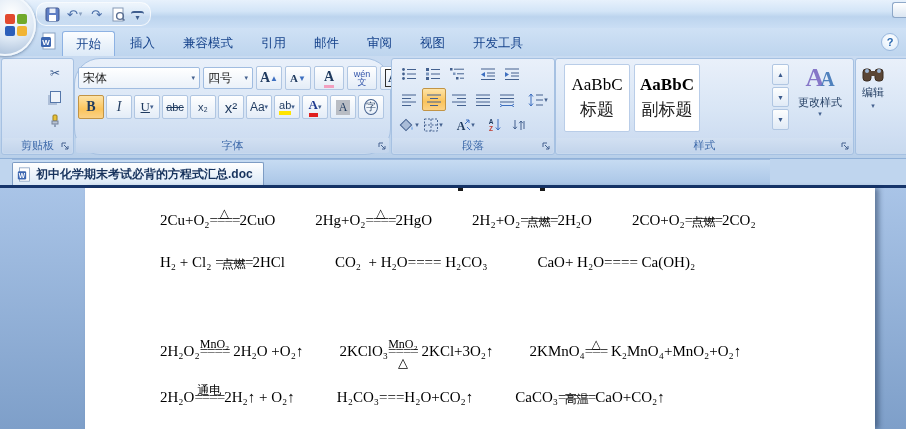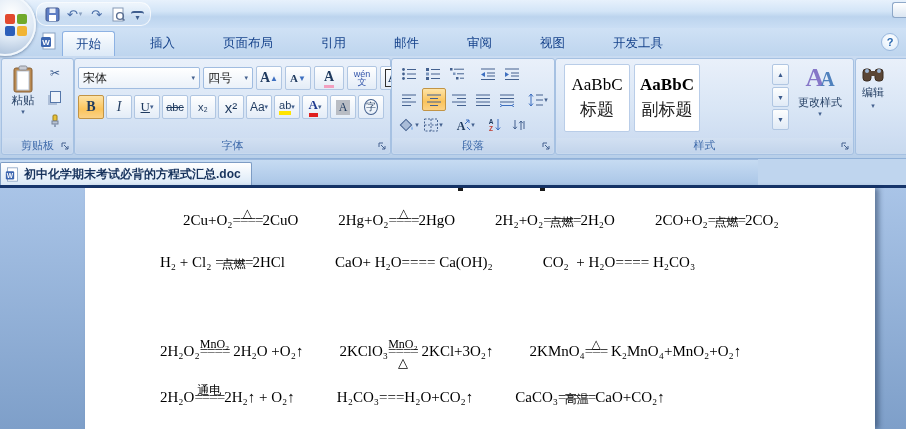--- a/index.html
+++ b/index.html
@@ -24,21 +24,21 @@
     background:linear-gradient(#ffffff,#dbe6f2);}
   
   .office-orb{position:absolute;left:-26px;top:-6px;width:62px;height:62px;border-radius:50%;
     background:radial-gradient(circle at 60% 32%,#ffffff,#dde8f4 45%,#b6c9e0 70%,#8fa9c9 100%);
     box-shadow:0 1px 3px rgba(40,70,110,.5), inset 0 0 0 2px #f2f7fc;z-index:6;}
   .orb-logo{position:absolute;left:30px;top:19px;width:24px;height:24px;}
   
   .tabrow{position:absolute;left:0;top:28px;width:906px;height:28px;
     background:linear-gradient(#cfe1f5,#bed5ee);}
   .word-mini{position:absolute;left:40px;top:4px;width:18px;height:18px;}
-  .tabs{position:absolute;left:62px;top:3px;display:flex;height:25px;gap:20px;}
+  .tabs{position:absolute;left:62px;top:3px;display:flex;height:25px;}
   .rtab{padding:4px 13px 0 13px;font-size:12.5px;color:#15428b;margin-right:2px;
     border-radius:3px 3px 0 0;}
   .rtab.active{background:linear-gradient(#fbfdff,#edf4fb 45%,#dce9f7);
     border:1px solid #8db2e3;border-bottom:none;color:#15428b;}
   .help{position:absolute;right:7px;top:5px;width:16px;height:16px;border-radius:50%;
     background:radial-gradient(circle at 50% 35%,#ffffff,#dcebfa);
     border:1px solid #9ab8dd;color:#2566b0;font-weight:bold;font-size:11px;
     display:flex;align-items:center;justify-content:center;}
   
   .ribbon{position:absolute;left:0;top:56px;width:906px;height:102px;
@@ -60,21 +60,21 @@
   
   .g-clip{left:1px;width:71px;}
   .paste{position:absolute;left:4px;top:4px;width:34px;height:72px;display:flex;
     flex-direction:column;align-items:center;border-radius:3px;font-size:11.5px;color:#1f3a5f;}
   .paste svg{margin-top:2px;}
   .clip-col{position:absolute;left:42px;top:4px;display:flex;flex-direction:column;gap:4px;}
   .clip-col .sbtn{width:22px;height:20px;font-size:12px;}
   .copy-shape{width:9px;height:10px;border:1px solid #5577aa;background:#eef3fa;
     box-shadow:-3px 3px 0 -1px #aebfd8;}
   
-  .g-font{left:74px;width:315px;}
+  .g-font{left:74px;width:315px;border-radius:26px;}
   .frow1{position:absolute;left:3px;top:7px;display:flex;align-items:center;gap:3px;}
   .frow2{position:absolute;left:3px;top:36px;display:flex;align-items:center;gap:2px;}
   .combo{height:20px;background:linear-gradient(#ffffff,#eaf1f9);border:1px solid #a0bce0;
     border-radius:2px;font-size:12px;color:#222;display:flex;align-items:center;
     justify-content:space-between;padding:0 4px;}
   .combo .dd{margin-left:4px;}
   .fbtn{height:22px;min-width:20px;font-size:12px;padding:0 2px;}
   .fbtn.wide{min-width:24px;}
   .glyph-b{font-weight:bold;font-family:"Liberation Serif",serif;font-size:14px;}
   .glyph-i{font-style:italic;font-family:"Liberation Serif",serif;font-size:14px;}
@@ -112,39 +112,39 @@
   .chgstyle{position:absolute;left:237px;top:4px;width:54px;height:74px;display:flex;
     flex-direction:column;align-items:center;font-size:11px;color:#1f3a5f;}
   .aa-icon{font-family:"Liberation Serif",serif;font-weight:bold;line-height:30px;height:32px;}
   .aa1{font-size:26px;color:#8677c8;}
   .aa2{font-size:20px;color:#4f81bd;margin-left:-4px;}
   
   .g-edit{left:855px;width:60px;}
   .editbox{position:absolute;left:6px;top:6px;display:flex;flex-direction:column;
     align-items:center;font-size:11px;color:#1f3a5f;gap:2px;}
   
-  .doctabbar{position:absolute;left:0;top:159px;width:758px;height:26px;
+  .doctabbar{position:absolute;left:12px;top:159px;width:758px;height:26px;
     background:linear-gradient(#c6dbf2,#a9c5e6);border-top:1px solid #9db9dd;}
   .doctab{position:absolute;left:0;top:2px;height:23px;display:flex;align-items:center;gap:4px;
     padding:0 10px 0 4px;background:linear-gradient(#ffffff,#e8f1fa 60%,#d7e6f5);
     border:1px solid #7d9cc4;border-bottom:none;border-radius:2px 2px 0 0;
     font-size:12px;font-weight:bold;color:#16325c;}
   .docbar-line{position:absolute;left:0;top:185px;width:906px;height:3px;background:#16356b;}
   
   .docarea{position:absolute;left:0;top:188px;width:906px;height:241px;
     background:linear-gradient(#a9c4e7,#7e9fc9);}
   .page{position:absolute;left:85px;top:0;width:790px;height:241px;background:#ffffff;
     box-shadow:4px 0 5px rgba(20,40,70,.45);}
   .frag{position:absolute;top:0;width:5px;height:3px;background:#1a1a1a;}
   .doc-heading{position:absolute;left:111px;top:106px;
     font-family:"Liberation Serif","DejaVu Serif",serif;font-weight:bold;font-size:16px;color:#000;}
   .eq-row{position:absolute;left:0;right:0;display:flex;align-items:baseline;
     font-family:"Liberation Serif","DejaVu Serif",serif;font-size:15px;color:#000;}
   .eq-row span{white-space:pre;}
-  .row-0{top:24px;padding-left:98px;gap:40px;}
+  .row-0{top:24px;padding-left:75px;gap:40px;}
   .row-1{top:66px;padding-left:75px;gap:50px;}
   .row-2{top:155px;padding-left:75px;gap:36px;}
   .row-3{top:201px;padding-left:75px;gap:42px;}
   .equation{display:inline-flex;align-items:baseline;}
   .stack{position:relative;display:inline-block;text-align:center;}
   .stack .mid{letter-spacing:-1px;}
   .stack .top{position:absolute;left:50%;transform:translateX(-50%);bottom:10px;
     font-size:12px;line-height:12px;}
   .stack.overlap .top{bottom:1px;}
   .stack .bot{position:absolute;left:50%;transform:translateX(-50%);top:14px;
@@ -199,42 +199,33 @@
     <span class="word-mini">
       <svg width="18" height="18" viewBox="0 0 18 18">
         <rect x="3" y="1" width="12" height="16" fill="#ffffff" stroke="#8aa3c4"></rect>
         <rect x="1" y="5" width="10" height="10" rx="1.5" fill="#3c66b0"></rect>
         <text x="6" y="13" font-size="8" fill="#ffffff" text-anchor="middle" font-weight="bold">W</text>
       </svg>
     </span>
     <div class="tabs">
       <span class="rtab active">开始</span>
       <span class="rtab">插入</span>
-      <span class="rtab">页面布局</span>
+      <span class="rtab">兼容模式</span>
       <span class="rtab">引用</span>
       <span class="rtab">邮件</span>
       <span class="rtab">审阅</span>
       <span class="rtab">视图</span>
       <span class="rtab">开发工具</span>
     </div>
     <span class="help">?</span>
   </div>
 
   <div class="ribbon">
 
     <div class="group g-clip">
-      <div class="paste">
-        <svg width="22" height="28" viewBox="0 0 22 28">
-          <rect x="2" y="3" width="18" height="24" rx="2" fill="#b98a52" stroke="#8a6135"></rect>
-          <rect x="5" y="6" width="12" height="19" fill="#ffffff" stroke="#b9c4d4"></rect>
-          <rect x="7" y="1" width="8" height="4" rx="1.5" fill="#c9ccd4" stroke="#8b8f99"></rect>
-        </svg>
-        <span>粘贴</span>
-        <span class="dd">▾</span>
-      </div>
       <div class="clip-col">
         <span class="sbtn">
           <span>✂</span>
         </span>
         <span class="sbtn">
           <span class="copy-shape"></span>
         </span>
         <span class="sbtn">
           <svg width="14" height="14" viewBox="0 0 14 14">
             <rect x="5" y="1" width="4" height="6" rx="1" fill="#e8c23a" stroke="#9a7c1c"></rect>
@@ -553,22 +544,22 @@
       <div class="frag" style="left:455px;"></div>
 
     <div class="eq-row row-0">
           <span class="equation"><span>2Cu+O₂</span><span class="stack"><span class="mid">====</span><span class="top">△</span></span><span>2CuO</span></span>
           <span class="equation"><span>2Hg+O₂</span><span class="stack"><span class="mid">====</span><span class="top">△</span></span><span>2HgO</span></span>
           <span class="equation"><span>2H₂+O₂</span><span class="stack overlap"><span class="mid">=====</span><span class="top">点燃</span></span><span>2H₂O</span></span>
           <span class="equation"><span>2CO+O₂</span><span class="stack overlap"><span class="mid">=====</span><span class="top">点燃</span></span><span>2CO₂</span></span>
         </div>
         <div class="eq-row row-1">
           <span class="equation"><span>H₂ + Cl₂ </span><span class="stack overlap"><span class="mid">=====</span><span class="top">点燃</span></span><span>2HCl</span></span>
+          <span class="equation"><span>CO₂  + H₂O==== H₂CO₃</span></span>
           <span class="equation"><span>CaO+ H₂O==== Ca(OH)₂</span></span>
-          <span class="equation"><span>CO₂  + H₂O==== H₂CO₃</span></span>
         </div>
         <div class="eq-row row-2">
           <span class="equation"><span>2H₂O₂</span><span class="stack"><span class="mid">====</span><span class="top">MnO₂</span></span><span> 2H₂O +O₂↑</span></span>
           <span class="equation"><span>2KClO₃</span><span class="stack"><span class="mid">====</span><span class="top">MnO₂</span><span class="bot">△</span></span><span> 2KCl+3O₂↑</span></span>
           <span class="equation"><span>2KMnO₄</span><span class="stack"><span class="mid">===</span><span class="top">△</span></span><span> K₂MnO₄+MnO₂+O₂↑</span></span>
         </div>
         <div class="eq-row row-3">
           <span class="equation"><span>2H₂O</span><span class="stack"><span class="mid">====</span><span class="top">通电</span></span><span>2H₂↑ + O₂↑</span></span>
           <span class="equation"><span>H₂CO₃===H₂O+CO₂↑</span></span>
           <span class="equation"><span>CaCO₃</span><span class="stack overlap"><span class="mid">=====</span><span class="top">高温</span></span><span>CaO+CO₂↑</span></span>

